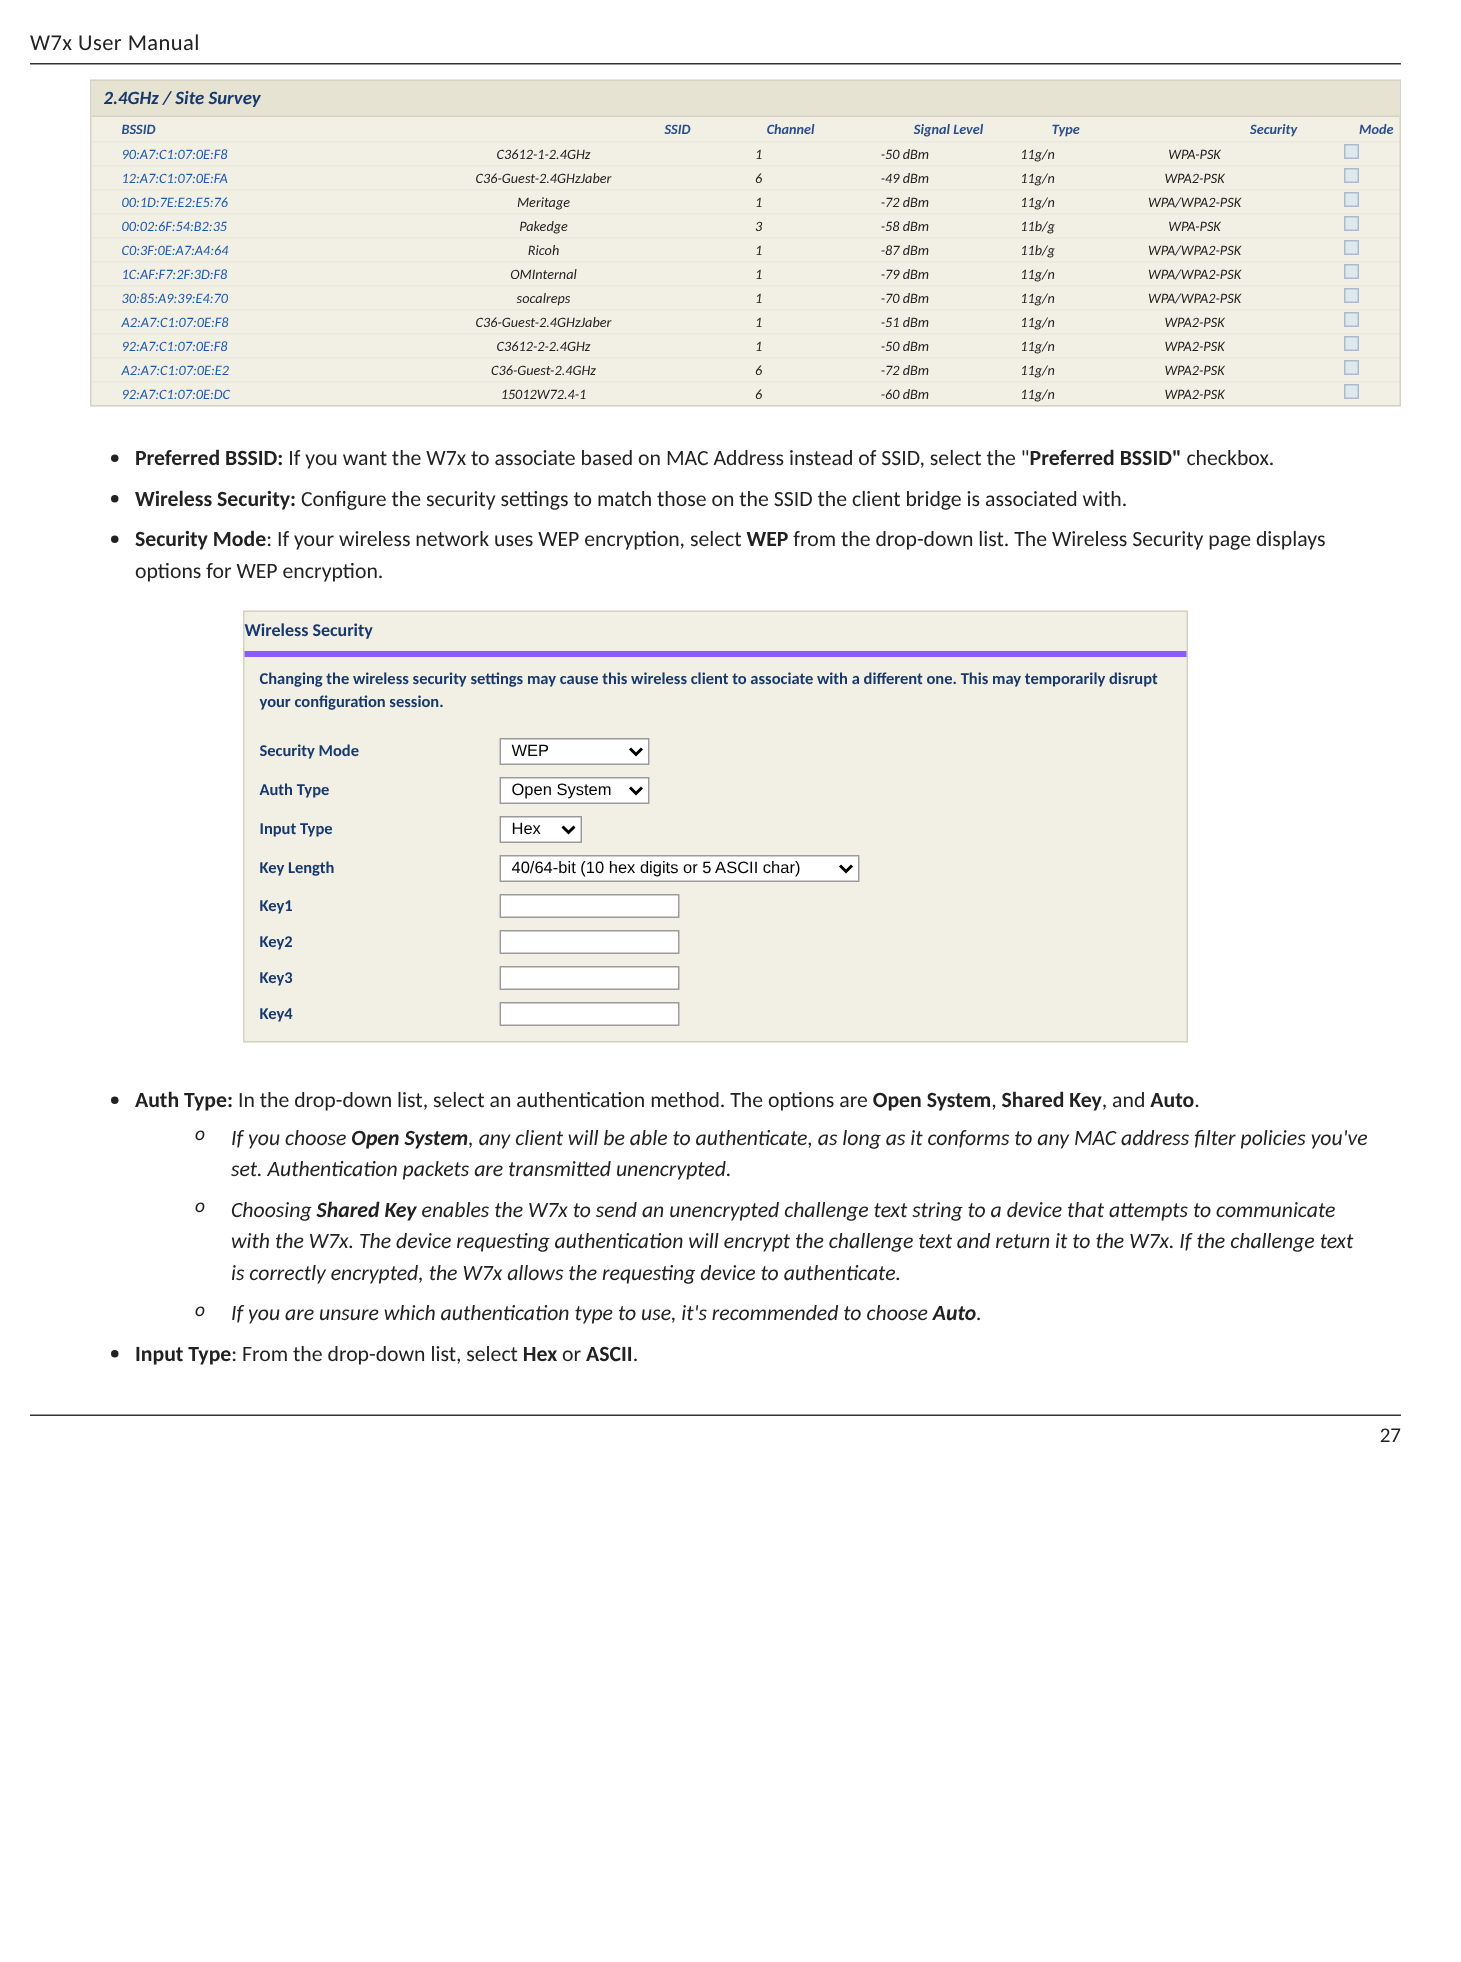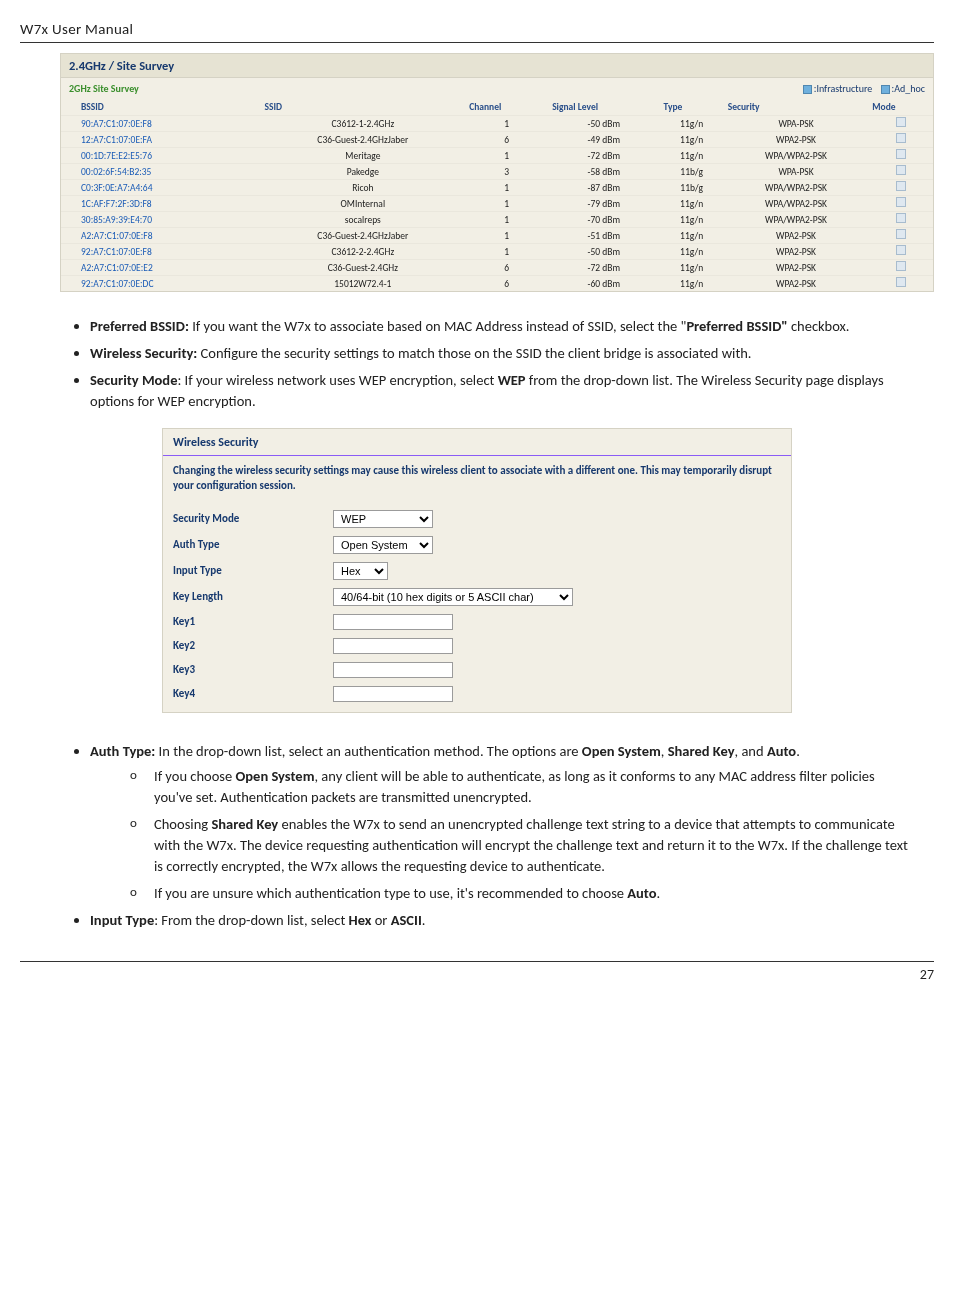--- a/index.html
+++ b/index.html
@@ -2,65 +2,58 @@
 <html><head>
 <meta charset="utf-8">
 <style>
 * { box-sizing: border-box; margin: 0; padding: 0; }
 body { font-family: "Calibri", "Segoe UI", sans-serif; font-size: 14.5px; color: #222; background: #fff; width: 974px; padding: 20px 40px 20px 20px; }
 .header { display: flex; justify-content: space-between; align-items: baseline; border-bottom: 1px solid #333; padding-bottom: 4px; }
 .header-left { font-size: 15px; letter-spacing: 0.3px; }
 .footer { border-top: 1px solid #333; margin-top: 30px; padding-top: 4px; text-align: right; font-size: 14px; }
 
 
-.panel { background: #f2efe5; border: 1px solid #d5d2c4; margin: 10px 0 24px 40px; font-size: 10px; color: #333; }
+.panel { background: #f2efe5; border: 1px solid #d5d2c4; margin: 10px 0 24px 40px; font-size: 10px; color: #333; font-style: italic; }
 .panel .title-bar { background: #e6e3d3; color: #17396e; font-weight: bold; font-size: 12.5px; padding: 4px 8px; border-bottom: 1px solid #d5d2c4; }
 .panel .sub-title { color: #3b8f2d; font-weight: bold; font-size: 10px; padding: 4px 8px; }
 .panel .legend { text-align: right; padding: 2px 8px; font-size: 10px; color: #17396e; }
 .legend .sq { display: inline-block; width: 9px; height: 9px; background: #6fb0dd; border: 1px solid #5087b0; margin: 0 2px 0 6px; vertical-align: middle; }
 .survey-table { width: 100%; border-collapse: collapse; padding-left: 19px; }
-.survey-table th { color: #2a4f8a; font-weight: bold; text-align: left; padding: 2px 4px; font-size: 9.5px; }
+.survey-table th { color: #2a4f8a; font-weight: bold; text-align: right; padding: 2px 4px; font-size: 9.5px; }
 .survey-table td { text-align: center; padding: 1px 4px; font-size: 9.5px; color: #222; border-top: 1px solid rgba(0,0,0,0.03); }
 .survey-table td.bssid { color: #1a5bb6; text-align: left; padding-left: 20px; }
 .survey-table td.mode-cell { }
 .mode-box { display: inline-block; width: 10px; height: 10px; background: #dfe8f0; border: 1px solid #a8bcce; }
 
 
 .sec-panel { background: #f2efe5; border: 1px solid #d5d2c4; margin: 16px auto 28px auto; width: 630px; font-size: 11px; color: #222; }
-.sec-panel .title-bar2 { color: #17396e; font-weight: bold; font-size: 12px; padding: 6px 10px; border-bottom: 1px solid #8b5cf6; }
+.sec-panel .title-bar2 { color: #17396e; font-weight: bold; font-size: 12px; padding: 6px 0; border-bottom: 4px solid #8b5cf6; }
 .sec-note { color: #17396e; font-weight: bold; font-size: 11px; padding: 8px 10px 12px 10px; line-height: 1.35; }
 .sec-row { display: flex; align-items: center; padding: 4px 10px; }
 .sec-row .lbl { width: 160px; color: #17396e; font-weight: bold; font-size: 11px; }
 .sec-row select, .sec-row input[type=text] { font-size: 11px; padding: 1px 3px; background: #fff; border: 1px solid #9b9b9b; }
 .sec-row input[type=text] { width: 120px; }
 
 
 ul.main { list-style: disc; margin-left: 70px; margin-right: 20px; }
 ul.main > li { margin-bottom: 6px; line-height: 1.45; }
-ul.sub { list-style: none; margin: 4px 0 6px 40px; }
+ul.sub { list-style: none; margin: 4px 0 6px 40px; font-style: italic; }
 ul.sub > li { margin-bottom: 6px; line-height: 1.45; position: relative; padding-left: 24px; }
 ul.sub > li::before { content: "o"; position: absolute; left: 0; top: 0; font-size: 13px; }
 b { font-weight: bold; }
 </style>
 </head>
 <body>
 
 <div class="header">
   <span class="header-left">W7x  User Manual</span>
 </div>
 
 <div class="panel">
   <div class="title-bar">2.4GHz / Site Survey</div>
-  <div style="display:flex; justify-content:space-between; align-items:center;">
-    <div class="sub-title">2GHz Site Survey</div>
-    <div class="legend">
-      <span class="sq"></span><span>:Infrastructure</span>
-      <span class="sq"></span><span>:Ad_hoc</span>
-    </div>
-  </div>
   <table class="survey-table">
     <thead>
       <tr>
         <th style="text-align:left; padding-left:20px;">BSSID</th>
         <th>SSID</th>
         <th>Channel</th>
         <th>Signal Level</th>
         <th>Type</th>
         <th>Security</th>
         <th>Mode</th>

